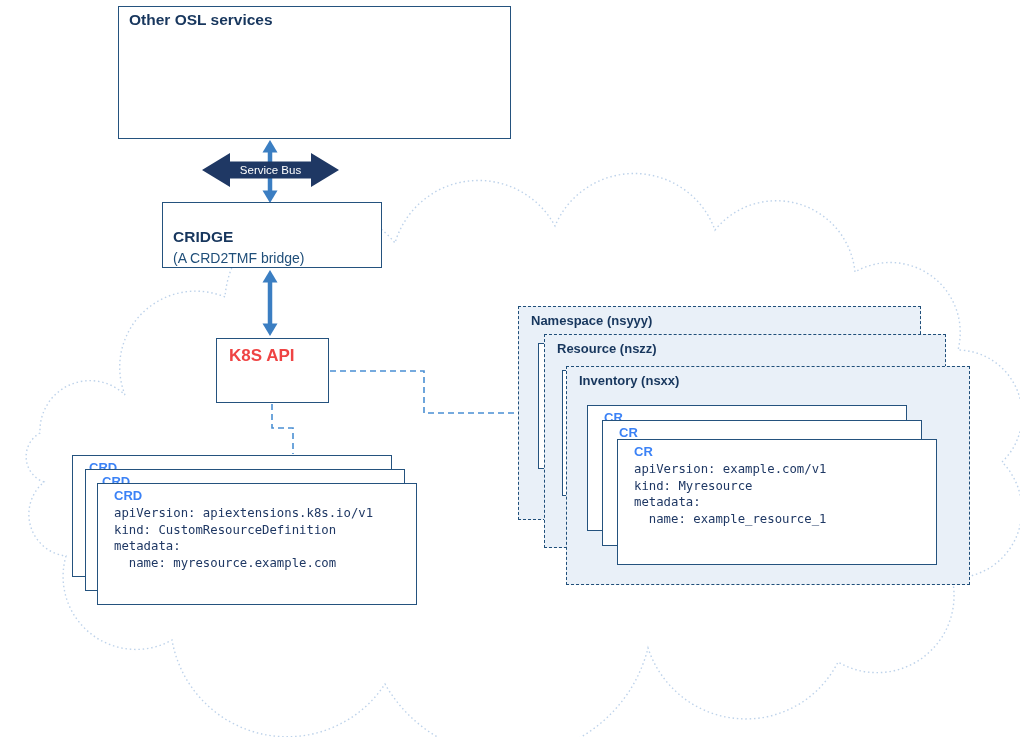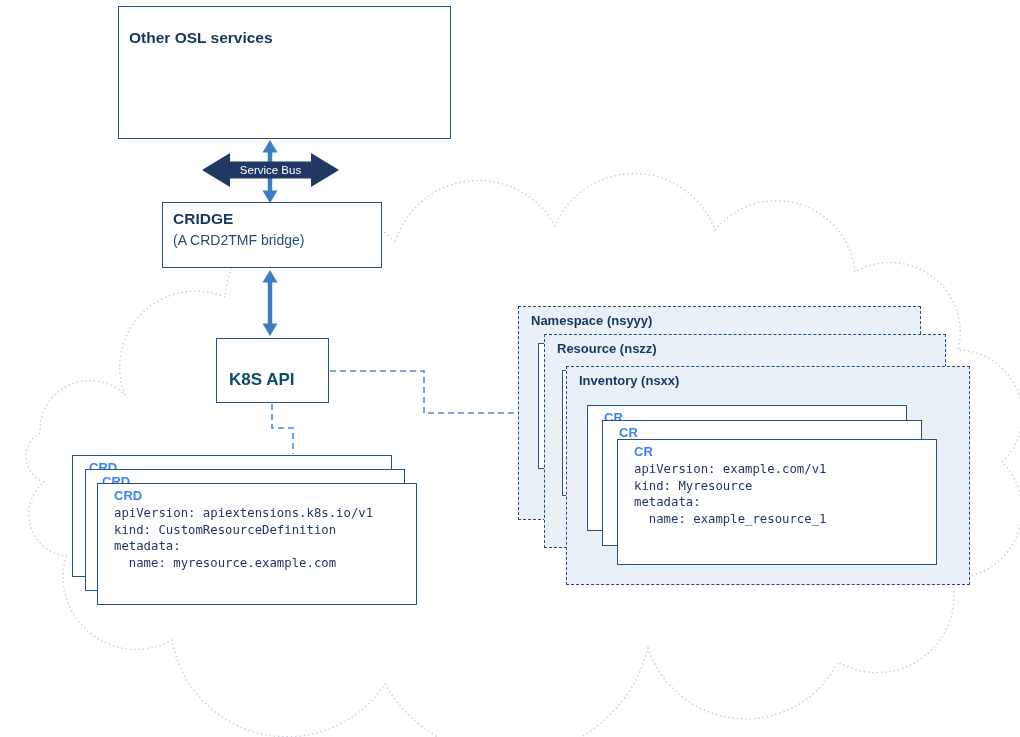--- a/index.html
+++ b/index.html
@@ -9,27 +9,27 @@
   }
   #stage * { box-sizing:border-box; }
 
   
   .box {
     position:absolute; background:#fff; border:1.6px solid #24527e;
   }
   .box-title { font-weight:bold; font-size:15.5px; color:#17365d; line-height:21px; }
   .box-sub   { font-size:14px; color:#1f4e79; line-height:22px; }
 
-  .osl-box   { left:118px; top:6px;   width:333px; height:133px; padding:20px 10px; }
+  .osl-box   { left:118px; top:6px;   width:393px; height:133px; padding:2px 10px; }
   .osl-body  { width:276px; font-size:14px; color:#1f4e79; line-height:23.5px; }
 
-  .cridge-box{ left:162px; top:202px; width:220px; height:66px; padding:5px 10px; }
+  .cridge-box{ left:162px; top:202px; width:220px; height:66px; padding:23px 10px; }
 
   .k8sapi-box{ left:216px; top:338px; width:113px; height:65px; padding:7px 12px; }
-  .k8sapi-title { font-weight:bold; font-size:17px; color:#0c4a6e;margin-top:24px; }
+  .k8sapi-title { font-weight:bold; font-size:17px; color:#ef4444; }
 
   
   .ns {
     position:absolute; background:#e9f0f8; border:1.6px dashed #1f4e79;
     padding:6px 0 0 12px;
   }
   .ns-label { font-weight:bold; font-size:13px; color:#17365d; }
 
   
   .card {

